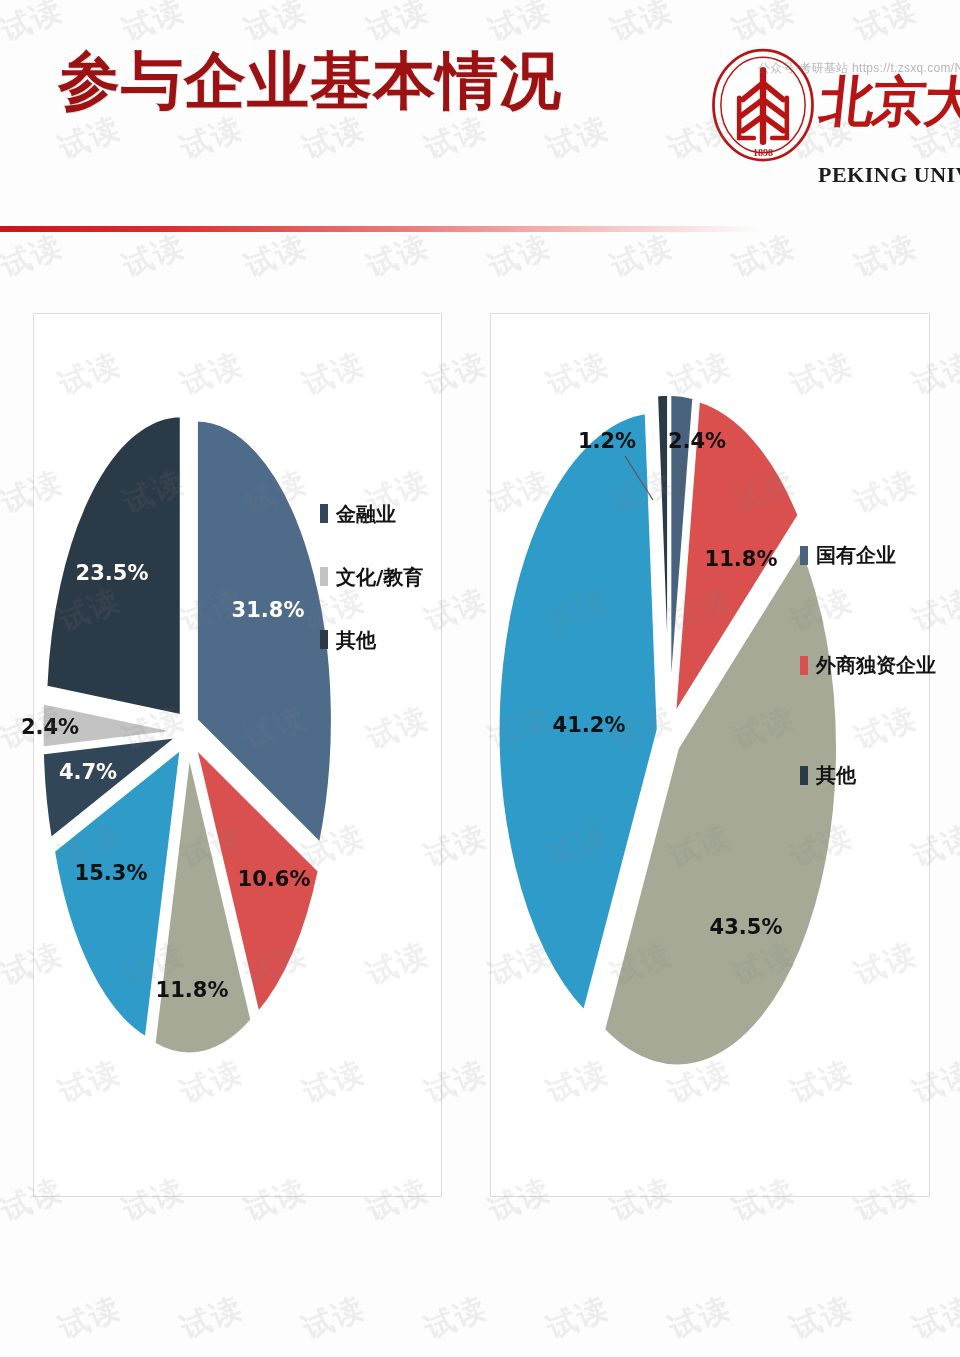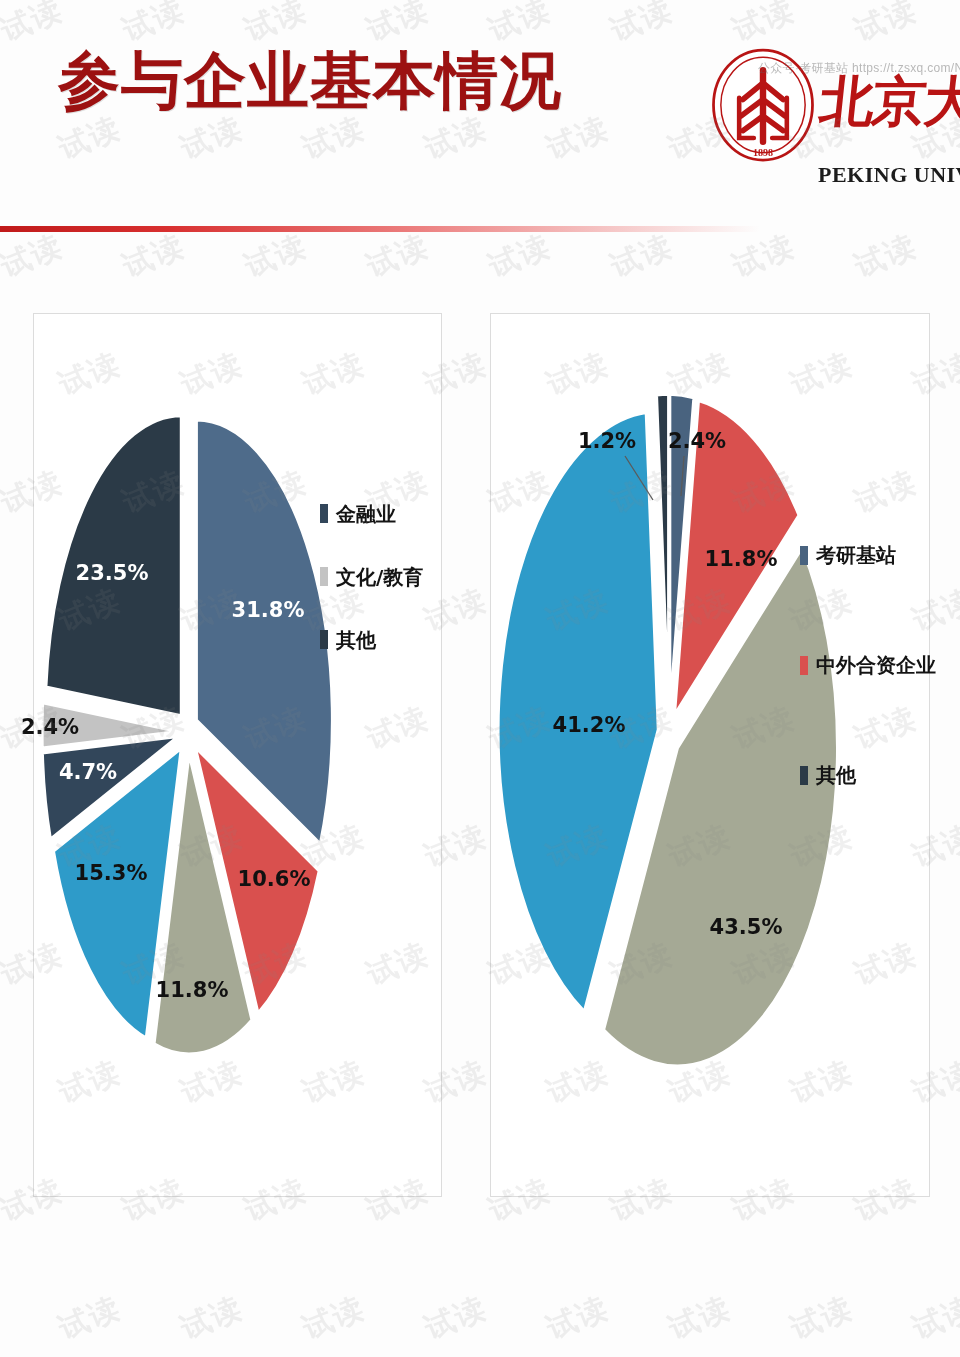--- a/index.html
+++ b/index.html
@@ -167,25 +167,25 @@
         <text x="88" y="328" text-anchor="middle" class="pct-label dark">41.2%</text>
         <path d="M 124 52 L 152 96" class="leader"></path>
         <text x="106" y="44" text-anchor="middle" class="pct-label dark">1.2%</text>
       </svg>
   </div>
 </div>
 
 <div id="legend-right" class="legend">
   <div class="legend-item">
     <span class="legend-swatch" style="background: rgb(73, 99, 127);"></span>
-    <span class="legend-label">考研基站</span>
+    <span class="legend-label">国有企业</span>
   </div>
   <div class="legend-item">
     <span class="legend-swatch" style="background: rgb(217, 80, 78);"></span>
-    <span class="legend-label">中外合资企业</span>
+    <span class="legend-label">外商独资企业</span>
   </div>
   <div class="legend-item">
     <span class="legend-swatch" style="background: rgb(43, 58, 71);"></span>
     <span class="legend-label">其他</span>
   </div>
 </div>
 
 <div id="watermark">
     <span class="wm" style="left: 0px; top: 0px;">试读</span>
     <span class="wm" style="left: 122px; top: 0px;">试读</span>

